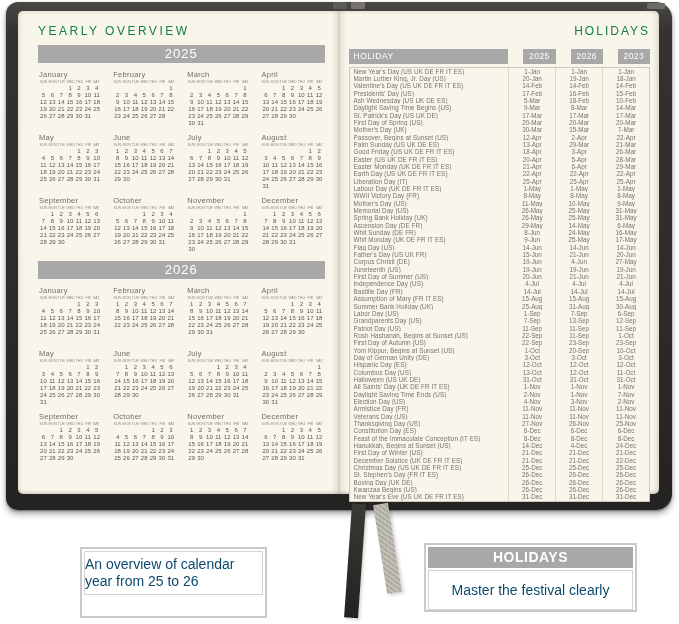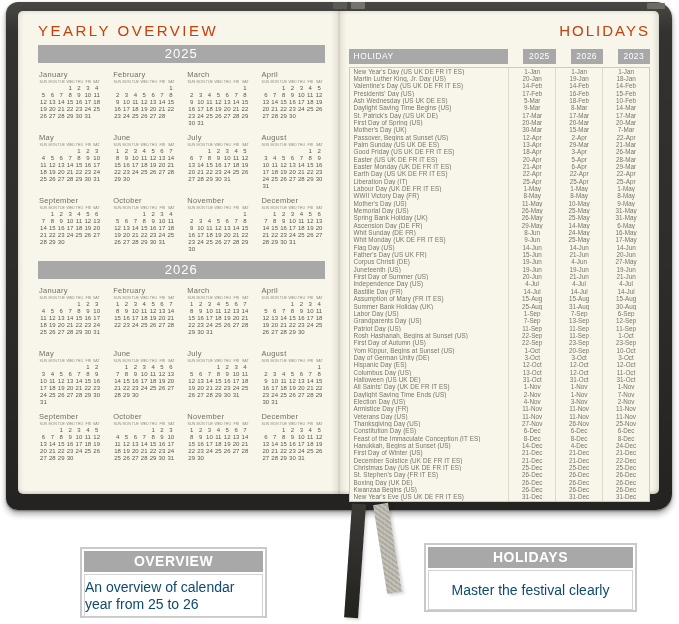--- a/index.html
+++ b/index.html
@@ -18,21 +18,21 @@
 
   .pages { position:absolute; left:12px; right:13px; top:9px; bottom:16px;
     background:#f8f5ea; border-radius:5px; display:flex;
     box-shadow: inset -3px 0 5px rgba(0,0,0,0.10), inset 3px 0 4px rgba(0,0,0,0.06), inset 0 -2px 3px rgba(0,0,0,0.08); }
   .pages::before { content:''; position:absolute; left:50%; top:0; bottom:0; width:16px; margin-left:-8px; z-index:0;
     background:linear-gradient(90deg, rgba(90,80,60,0) 0%, rgba(90,80,60,0.10) 40%, rgba(60,55,40,0.22) 50%, rgba(90,80,60,0.10) 60%, rgba(90,80,60,0) 100%); }
   .page { width:50%; position:relative; z-index:1; }
   .page-left  { padding:8px 14px 0 20px; }
   .page-right { padding:8px 9px 0 10px; }
 
-  .page-title { font-size:15px; letter-spacing:2.5px; color:#c2410c; font-weight:400; height:24px; line-height:24px; }
+  .page-title { font-size:12px; letter-spacing:2.5px; color:#15803d; font-weight:400; height:24px; line-height:24px; }
   .page-title.right { text-align:right; letter-spacing:2px; }
 
   
   .year-banner { height:18px; line-height:18px; background:#a8a8a8; color:#ffffff;
     text-align:center; font-size:13px; letter-spacing:1px; margin-top:2px; }
   .months-grid { display:grid; grid-template-columns:repeat(4,1fr); column-gap:12px; padding:0 1px; margin-top:7px; }
   .month { margin-bottom:6px; min-height:57px; }
   .month-name { font-size:7.5px; color:#706e66; letter-spacing:0.3px; height:9px; line-height:9px; }
   .dow-row { display:grid; grid-template-columns:repeat(7,1fr); height:6px; }
   .dow-row span { font-size:4px; color:#8e8c82; text-align:center; line-height:6px; letter-spacing:0; transform:scaleX(0.9); }
@@ -1600,21 +1600,20 @@
           </div>
       </div>
 
     </div>
   </div>
 
   <div class="ribbon ribbon-black"></div>
   <div class="ribbon ribbon-silver"></div>
 
   <div class="callout callout-overview">
-    <div class="callout-header">OVERVIEW</div>
     <div class="callout-body">An overview of calendar year from 25 to 26</div>
   </div>
   <div class="callout callout-holidays">
     <div class="callout-header">HOLIDAYS</div>
     <div class="callout-body">Master the festival clearly</div>
   </div>
 
 </div>
 
 </body></html>

